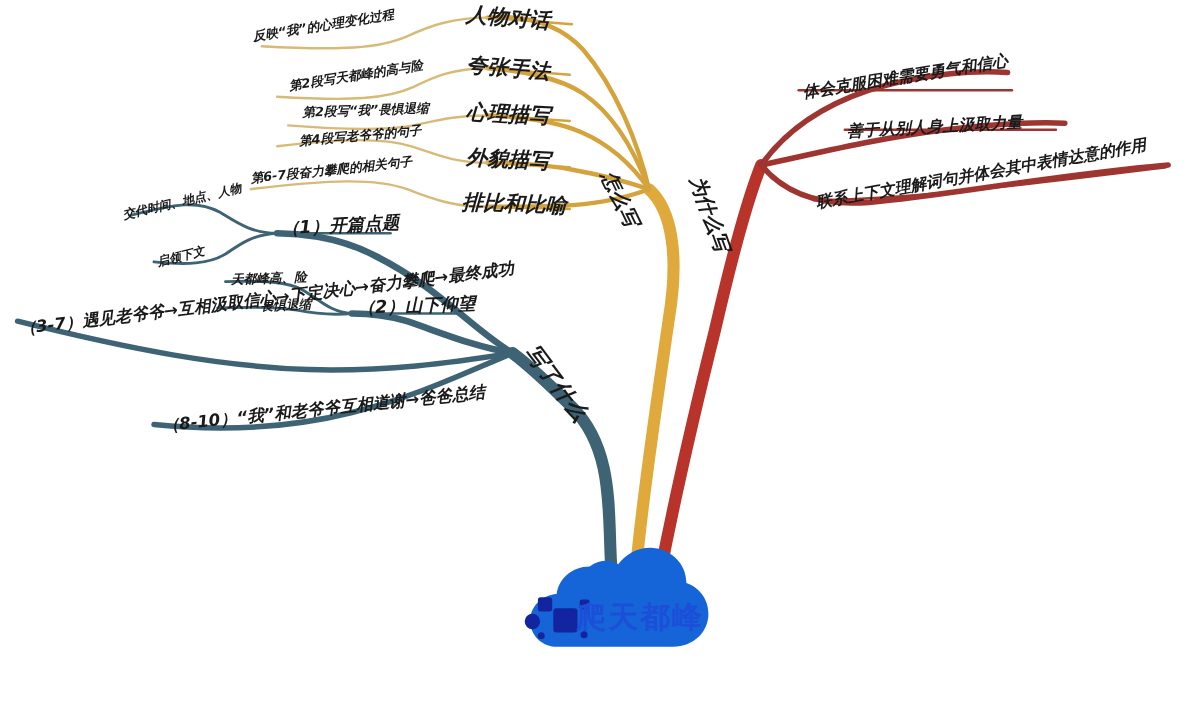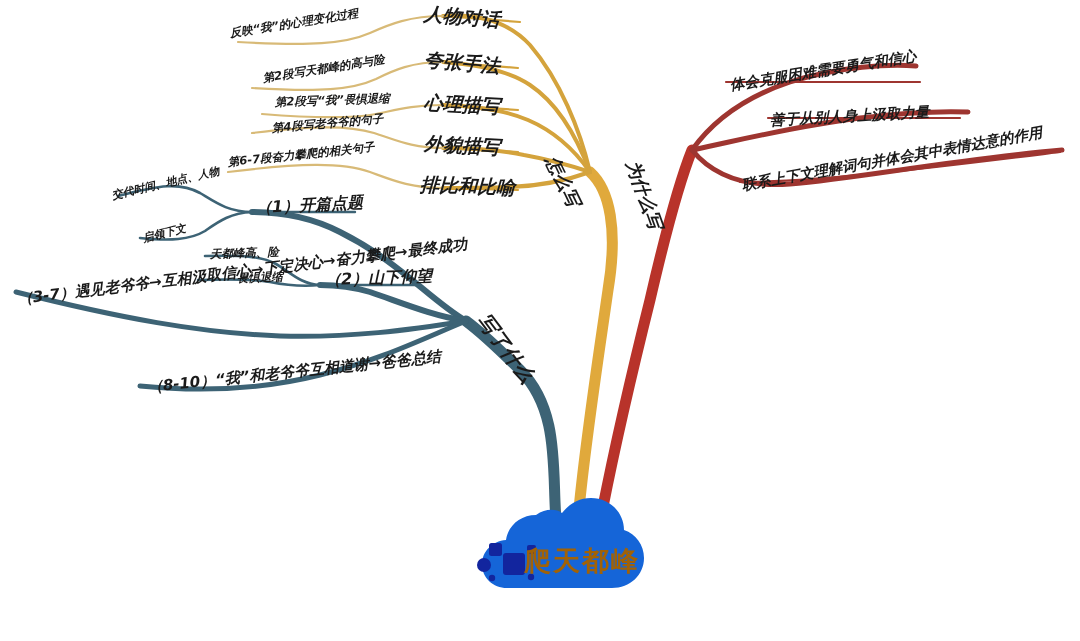--- a/index.html
+++ b/index.html
@@ -35,21 +35,21 @@
     transform-origin: 0 50%;
   }
   .lbl.italic {
     font-style: italic;
   }
   .center-text {
     position: absolute;
     white-space: nowrap;
     font-weight: 700;
     letter-spacing: 2px;
-    color: #a16207;
+    color: #1d4ed8;
     font-family: "DejaVu Sans", "Liberation Sans", sans-serif;
   }
 </style>
 </head>
 <body>
 
 <div id="canvas">
 
   <svg class="layer" viewBox="0 0 1080 641">
 

